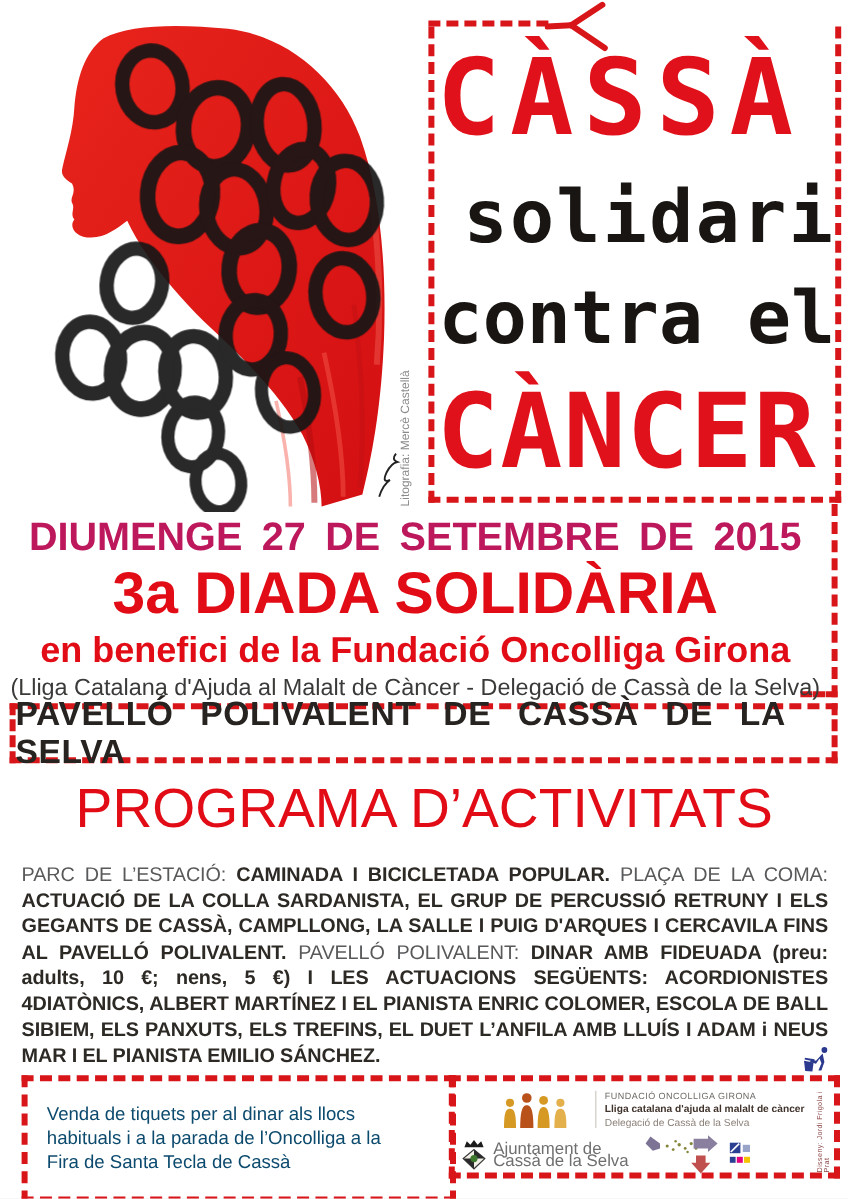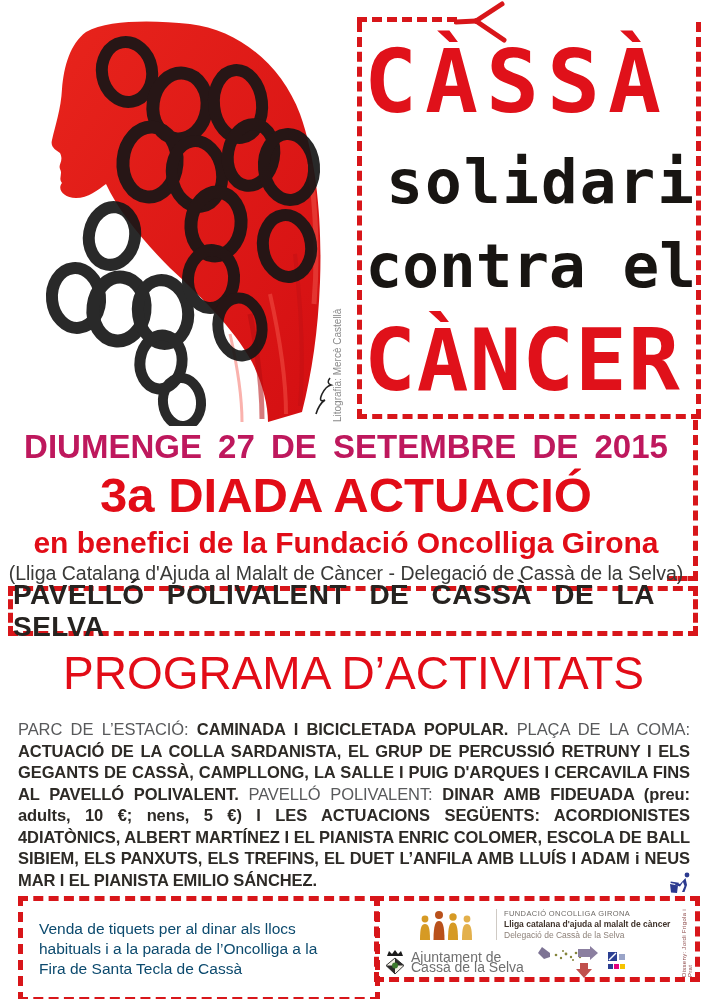--- a/index.html
+++ b/index.html
@@ -148,21 +148,21 @@
     </svg>
     <div class="t-line t1 t-red">CÀSSÀ</div>
     <div class="t-line t2 t-black">solidari</div>
     <div class="t-line t3 t-black">contra el</div>
     <div class="t-line t4 t-red">CÀNCER</div>
   </div>
 
   <div class="date-right-border"></div>
   <div class="date-section">
     <div class="ev-date">DIUMENGE 27 DE SETEMBRE DE 2015</div>
-    <div class="ev-name">3a DIADA ACTUACIÓ</div>
+    <div class="ev-name">3a DIADA SOLIDÀRIA</div>
     <div class="ev-benef">en benefici de la Fundació Oncolliga Girona</div>
     <div class="ev-sub">(Lliga Catalana d'Ajuda al Malalt de Càncer - Delegació de Cassà de la Selva)</div>
   </div>
 
   <div class="venue-box">
     <span>PAVELLÓ POLIVALENT DE CASSÀ DE LA SELVA</span>
   </div>
 
   <div class="program-heading">PROGRAMA D’ACTIVITATS</div>
   <div class="program-text"><span class="seg-normal">PARC DE L’ESTACIÓ: </span><span class="seg-bold">CAMINADA I BICICLETADA POPULAR. </span><span class="seg-normal">PLAÇA DE LA COMA: </span><span class="seg-bold">ACTUACIÓ DE LA COLLA SARDANISTA, EL GRUP DE PERCUSSIÓ RETRUNY I ELS GEGANTS DE CASSÀ, CAMPLLONG, LA SALLE I PUIG D'ARQUES I CERCAVILA FINS AL PAVELLÓ POLIVALENT. </span><span class="seg-normal">PAVELLÓ POLIVALENT: </span><span class="seg-bold">DINAR AMB FIDEUADA (preu: adults, 10 €; nens, 5 €) I LES ACTUACIONS SEGÜENTS: ACORDIONISTES 4DIATÒNICS, ALBERT MARTÍNEZ I EL PIANISTA ENRIC COLOMER, ESCOLA DE BALL SIBIEM, ELS PANXUTS, ELS TREFINS, EL DUET L’ANFILA AMB LLUÍS I ADAM i NEUS MAR I EL PIANISTA EMILIO SÁNCHEZ.</span></div>

